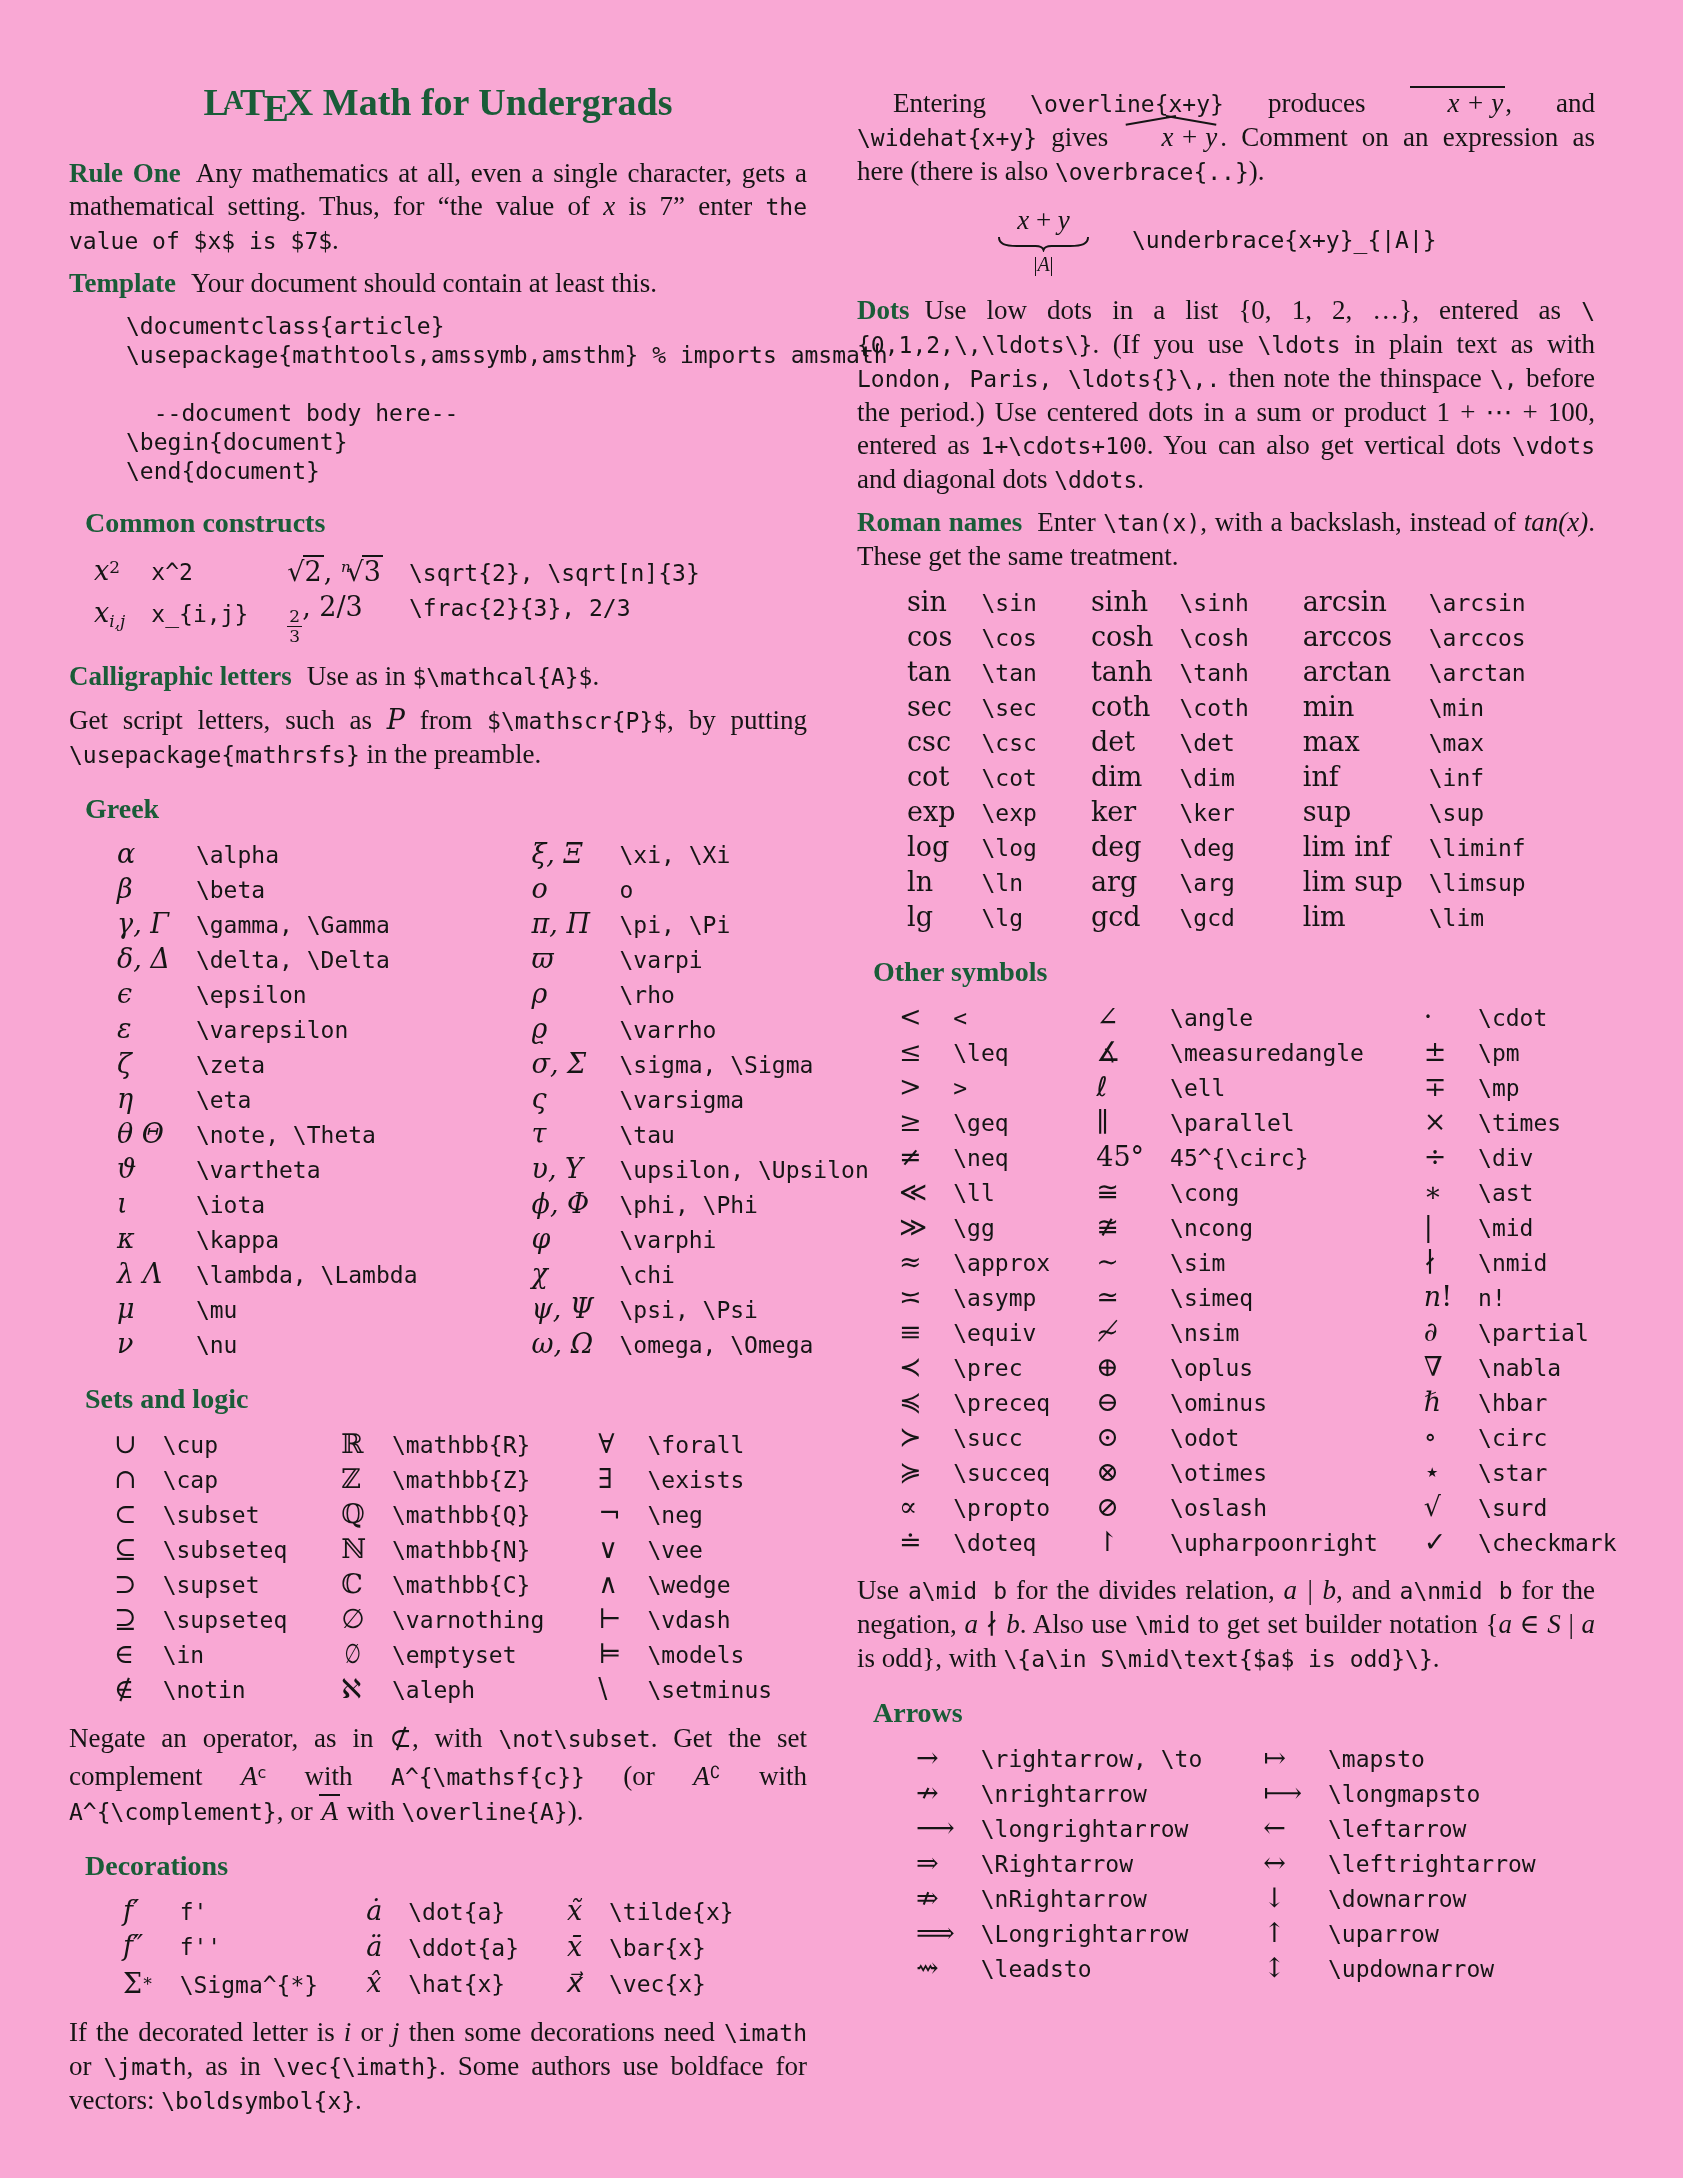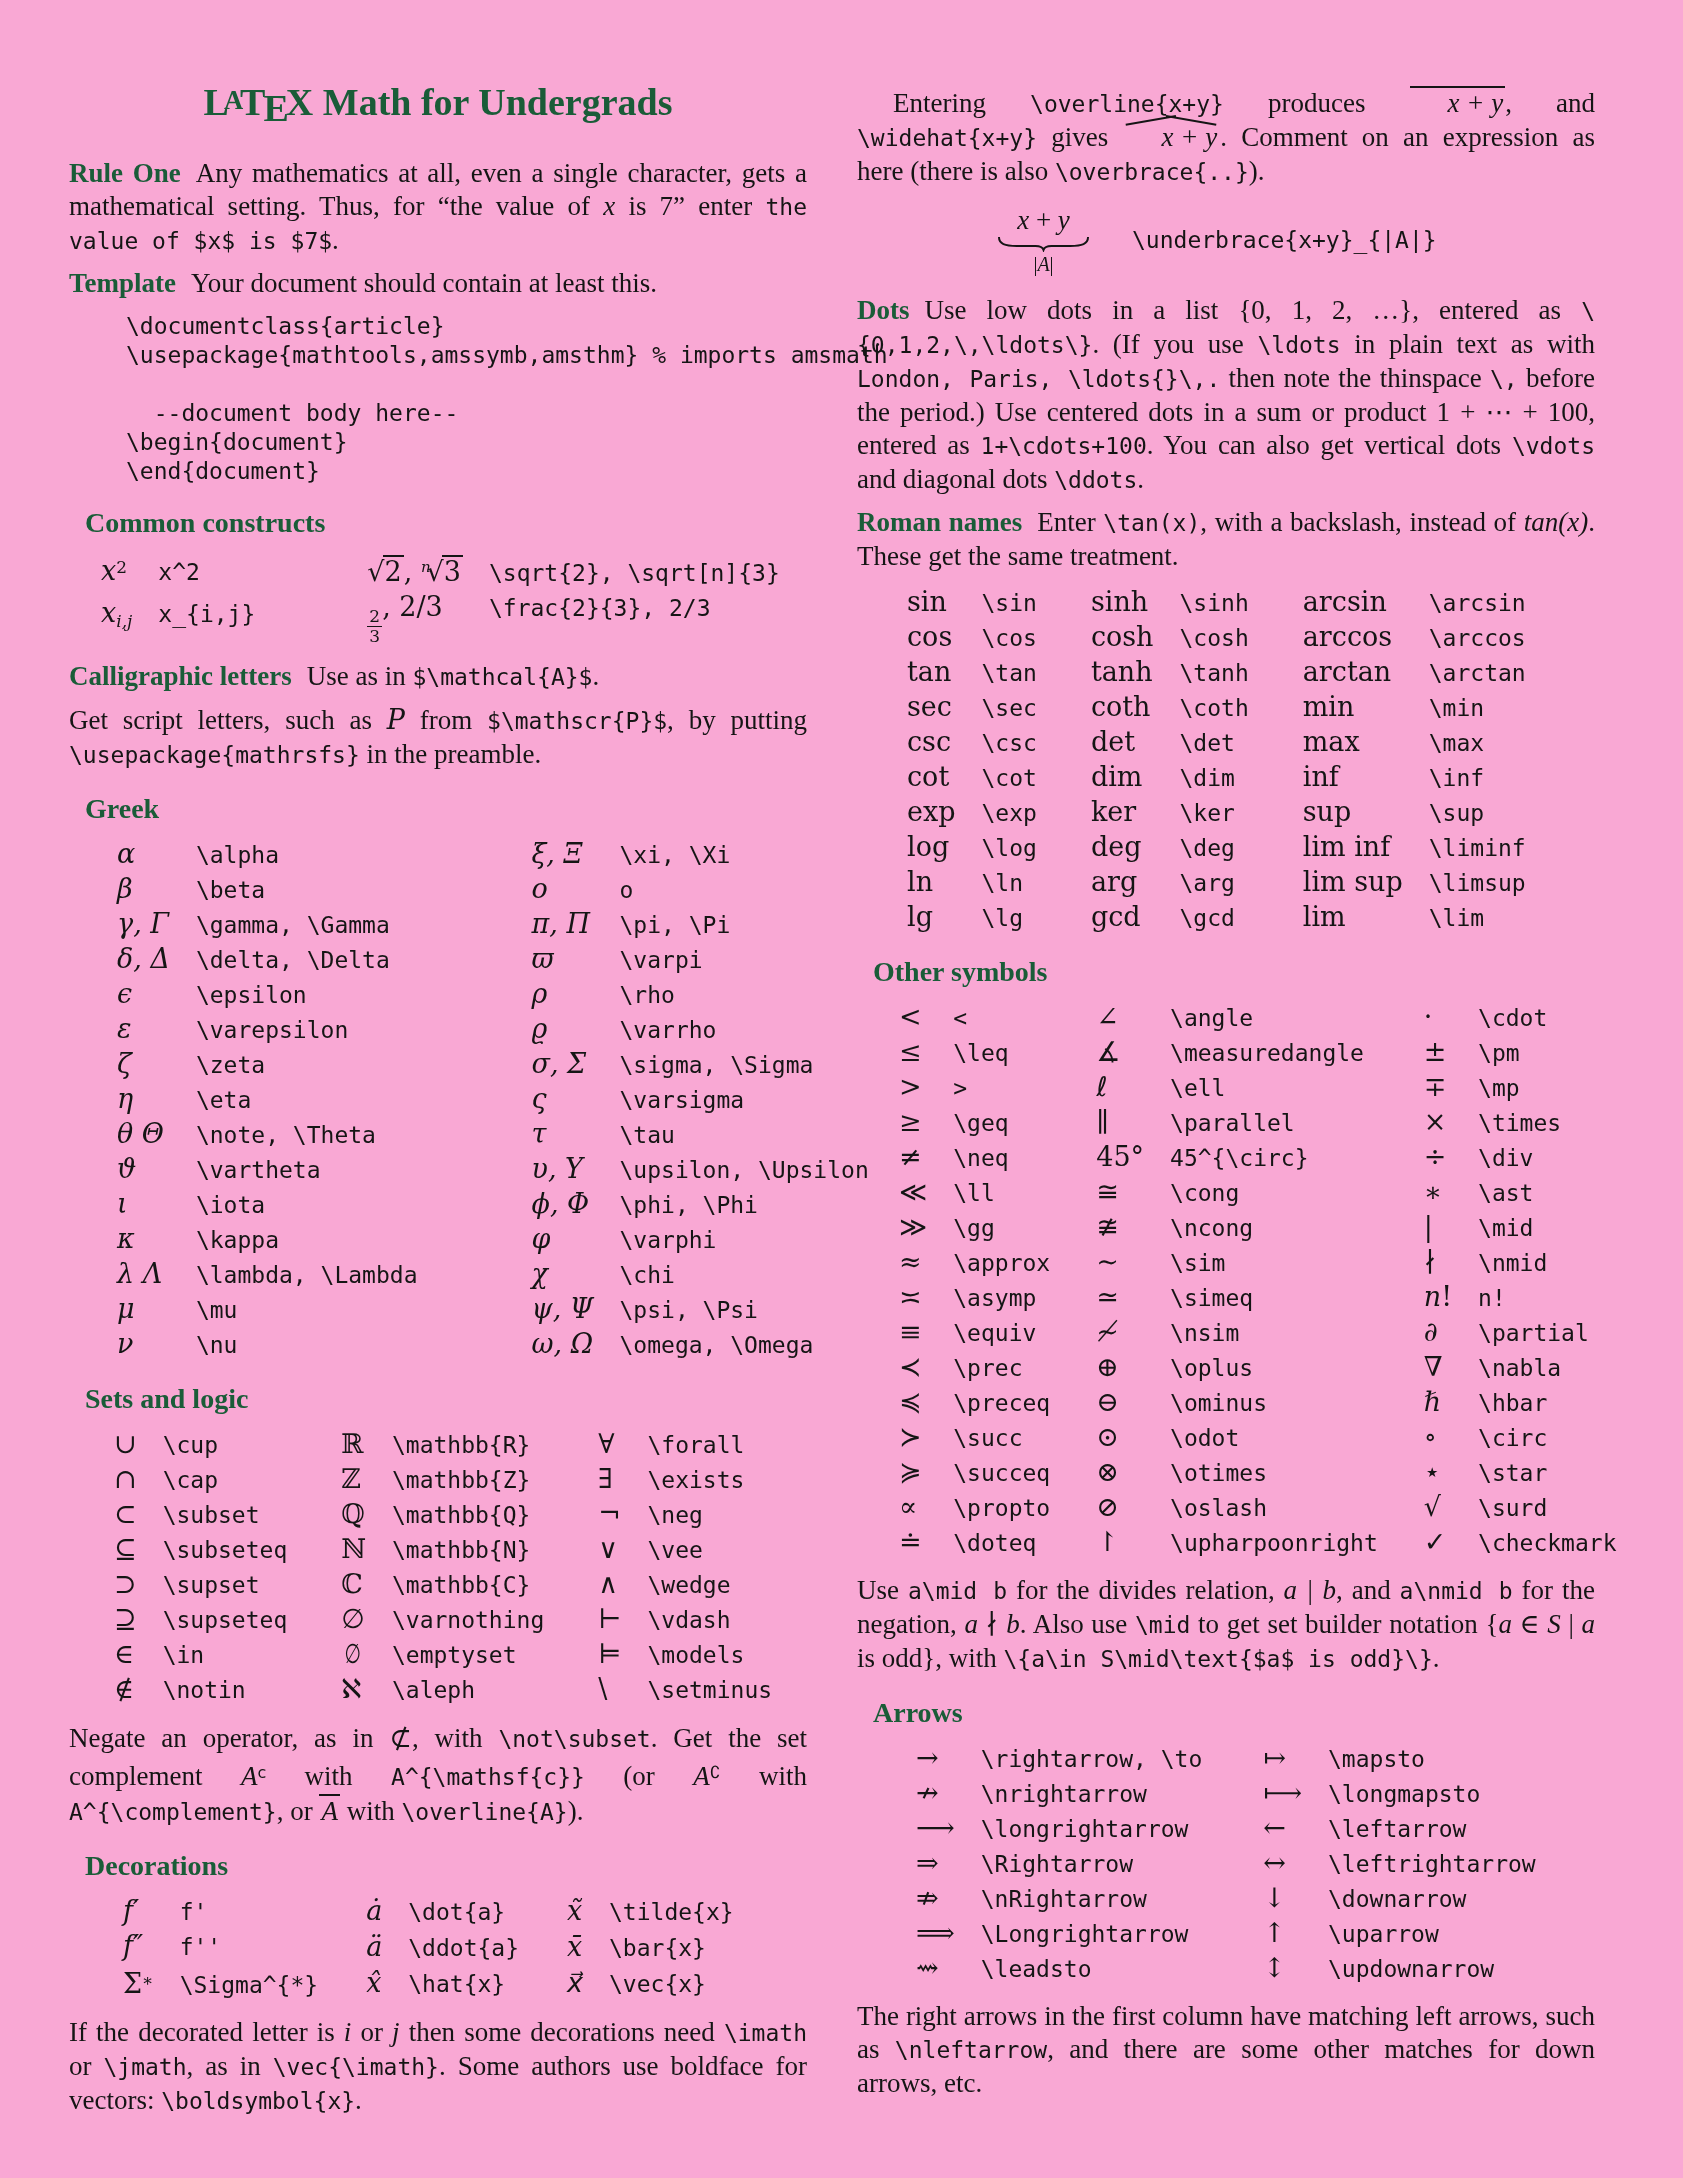--- a/index.html
+++ b/index.html
@@ -37,21 +37,21 @@
         line-height:1.1;vertical-align:-6px;}
   .frac .fn{border-bottom:1.6px solid #151515;padding:0 2px;}
   .sqrt .rs{letter-spacing:-2px;}
   .sqrt sup{font-size:15px;font-style:italic;vertical-align:9px;margin-right:-4px;}
   .sqrt .rad{display:inline-block;border-top:2px solid #151515;line-height:1.12;padding:0 2px;}
   .code{margin:12px 0 14px 57px;font-size:23px;line-height:29px;white-space:pre;}
   .tbl{display:flex;margin:12px 0 14px 46px;}
   .tg{display:grid;grid-template-columns:max-content max-content;column-gap:26px;align-items:baseline;}
   .tbl .sym{line-height:33px;font-family:"DejaVu Serif","DejaVu Sans",serif;}
   .tbl .cmd{line-height:33px;font-size:23px;}
-  .t-constructs{gap:112px;margin-left:32px;}
+  .t-constructs{gap:39px;margin-left:25px;}
   .t-greek{gap:114px;margin-left:48px;}
   .t-greek .sym{font-style:italic;}
   .t-sets{gap:54px;margin-left:45px;}
   .t-deco{gap:48px;margin-left:54px;}
   .t-deco .sym{font-style:italic;}
   .t-func{gap:54px;margin-left:50px;}
   .t-other{gap:46px;margin-left:42px;}
   .t-arrows{gap:61px;margin-left:59px;}
   .cal-line{text-align:center;font-style:italic;font-size:29px;letter-spacing:3px;margin:10px 0;}
   .display{display:flex;align-items:center;margin:16px 0 18px 139px;}
@@ -460,17 +460,16 @@
             <span class="sym">↔</span>
             <span class="cmd">\leftrightarrow</span>
             <span class="sym">↓</span>
             <span class="cmd">\downarrow</span>
             <span class="sym">↑</span>
             <span class="cmd">\uparrow</span>
             <span class="sym">↕</span>
             <span class="cmd">\updownarrow</span>
           </div>
         </div>
-        <div class="para"><span class="seg-rm">The right arrows in the first column have matching left arrows, such as </span><span class="seg-tt">\nleftarrow</span><span class="seg-rm">, and there are some other matches for down arrows, etc.</span></div>
       </div>
   </div>
 </div>
 
 
 </body></html>

